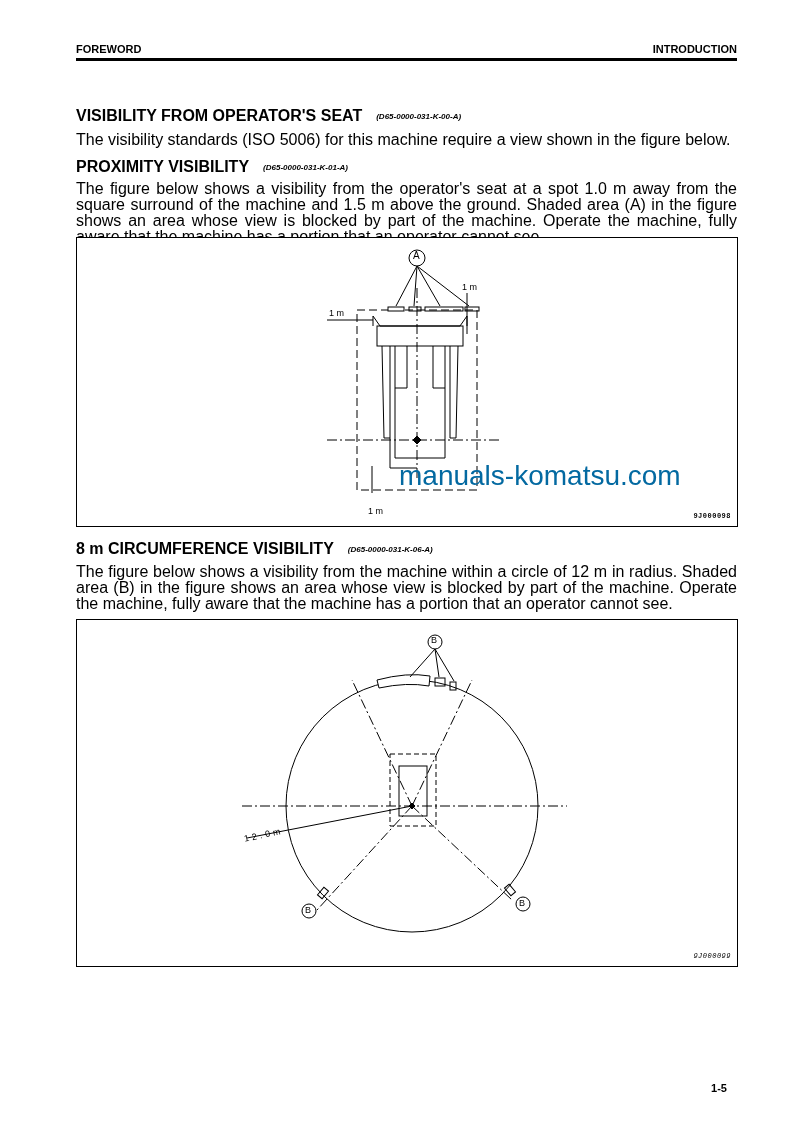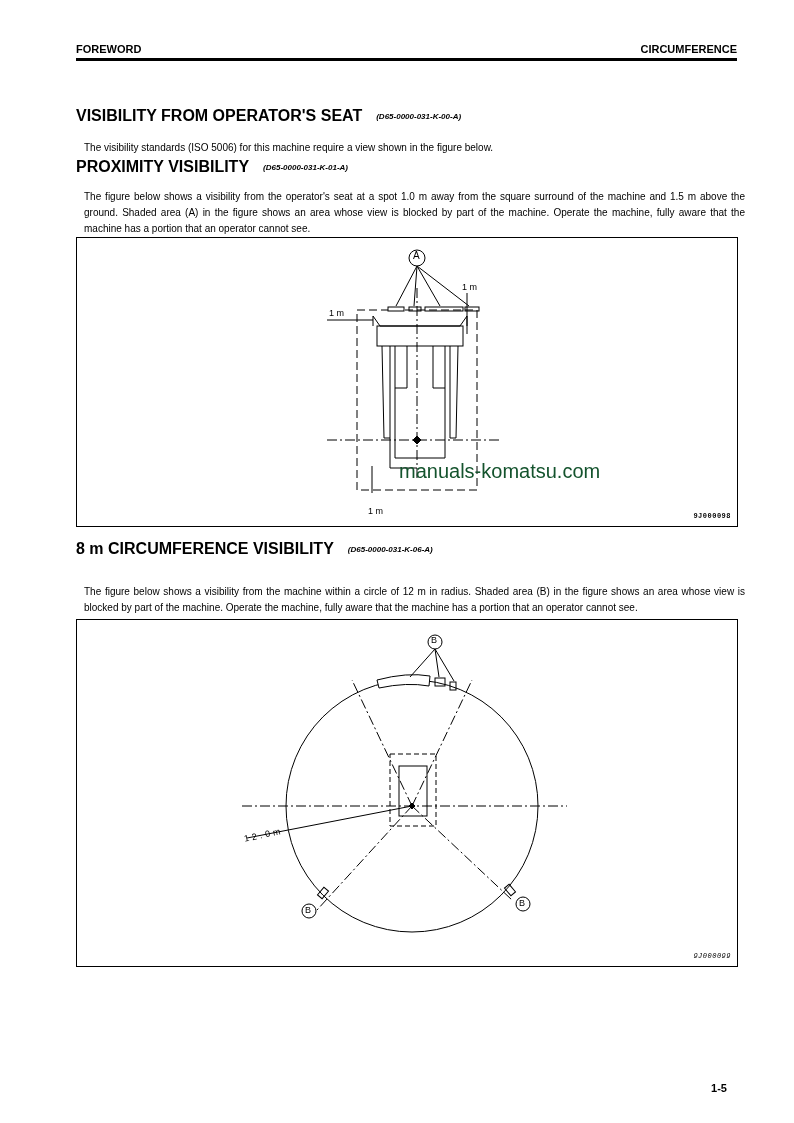--- a/index.html
+++ b/index.html
@@ -2,33 +2,33 @@
 <html><head>
 <meta charset="utf-8">
 <style>
   html,body{margin:0;padding:0;background:#fff;}
   body{width:794px;height:1123px;position:relative;font-family:"Liberation Sans",sans-serif;color:#000;overflow:hidden;}
   .hdr{position:absolute;left:76px;top:42px;width:661px;height:16px;border-bottom:3px solid #000;}
   .hdr span{position:absolute;top:1px;font-size:11px;font-weight:bold;}
   .hdr .l{left:0;} .hdr .r{right:0;}
   h2{position:absolute;margin:0;font-size:16px;font-weight:bold;white-space:nowrap;}
   h2 .code{font-size:8px;font-weight:bold;font-style:italic;margin-left:14px;vertical-align:middle;}
-  p{position:absolute;margin:8px;font-size:10px;line-height:16px;left:76px;width:661px;text-align:justify;}
+  p{position:absolute;margin:0;font-size:16px;line-height:16px;left:76px;width:661px;text-align:justify;}
   .fig{position:absolute;left:76px;width:660px;border:1.5px solid #000;background:#fff;}
   .fig svg{position:absolute;left:0;top:0;}
   .figid{position:absolute;font-size:7px;font-family:"Liberation Mono",monospace;letter-spacing:0.5px;}
-  .wm{position:absolute;left:399px;top:460px;font-size:20px;color:#14532d;}
+  .wm{position:absolute;left:399px;top:460px;font-size:28px;color:#0369a1;}
   .pg{position:absolute;right:67px;top:1082px;font-size:11px;font-weight:bold;}
 </style>
 </head>
 <body>
 
 <div class="hdr">
   <span class="l">FOREWORD</span>
-  <span class="r">CIRCUMFERENCE</span>
+  <span class="r">INTRODUCTION</span>
 </div>
 
 <h2 style="left:76px;top:107px;"><span>VISIBILITY FROM OPERATOR'S SEAT</span><span class="code">(D65-0000-031-K-00-A)</span></h2>
 <p style="top:132px;">The visibility standards (ISO 5006) for this machine require a view shown in the figure below.</p>
 
 <h2 style="left:76px;top:158px;"><span>PROXIMITY VISIBILITY</span><span class="code">(D65-0000-031-K-01-A)</span></h2>
 <p style="top:181px;">The figure below shows a visibility from the operator's seat at a spot 1.0 m away from the square surround of the machine and 1.5 m above the ground. Shaded area (A) in the figure shows an area whose view is blocked by part of the machine. Operate the machine, fully aware that the machine has a portion that an operator cannot see.</p>
 
 <div class="fig" style="top:237px;height:288px;">
   <svg width="660" height="288" viewBox="0 0 660 288" stroke="#000" fill="none" stroke-width="1">
@@ -65,21 +65,21 @@
     <line x1="295" y1="228" x2="295" y2="255"></line>
   </svg>
   <span style="position:absolute;left:336px;top:12px;font-size:10px;">A</span>
   <span style="position:absolute;left:385px;top:44px;font-size:9px;">1 m</span>
   <span style="position:absolute;left:252px;top:70px;font-size:9px;">1 m</span>
   <span style="position:absolute;left:291px;top:268px;font-size:9px;">1 m</span>
   <span class="figid" style="right:6px;bottom:6px;font-weight:bold;">9J000098</span>
 </div>
 
 <h2 style="left:76px;top:540px;"><span>8 m CIRCUMFERENCE VISIBILITY</span><span class="code">(D65-0000-031-K-06-A)</span></h2>
-<p style="top:576px;">The figure below shows a visibility from the machine within a circle of 12 m in radius. Shaded area (B) in the figure shows an area whose view is blocked by part of the machine. Operate the machine, fully aware that the machine has a portion that an operator cannot see.</p>
+<p style="top:564px;">The figure below shows a visibility from the machine within a circle of 12 m in radius. Shaded area (B) in the figure shows an area whose view is blocked by part of the machine. Operate the machine, fully aware that the machine has a portion that an operator cannot see.</p>
 
 <div class="fig" style="top:619px;height:346px;">
   <svg width="660" height="346" viewBox="0 0 660 346" stroke="#000" fill="none" stroke-width="1">
     <circle cx="335" cy="186" r="126"></circle>
     <line x1="165" y1="186" x2="490" y2="186" stroke-dasharray="10,3,2,3"></line>
     <line x1="335" y1="186" x2="275" y2="60" stroke-dasharray="10,3,2,3"></line>
     <line x1="335" y1="186" x2="395" y2="60" stroke-dasharray="10,3,2,3"></line>
     <line x1="335" y1="186" x2="240" y2="290" stroke-dasharray="10,3,2,3"></line>
     <line x1="335" y1="186" x2="435" y2="280" stroke-dasharray="10,3,2,3"></line>
     <rect x="313" y="134" width="46" height="72" stroke-dasharray="5,3"></rect>

